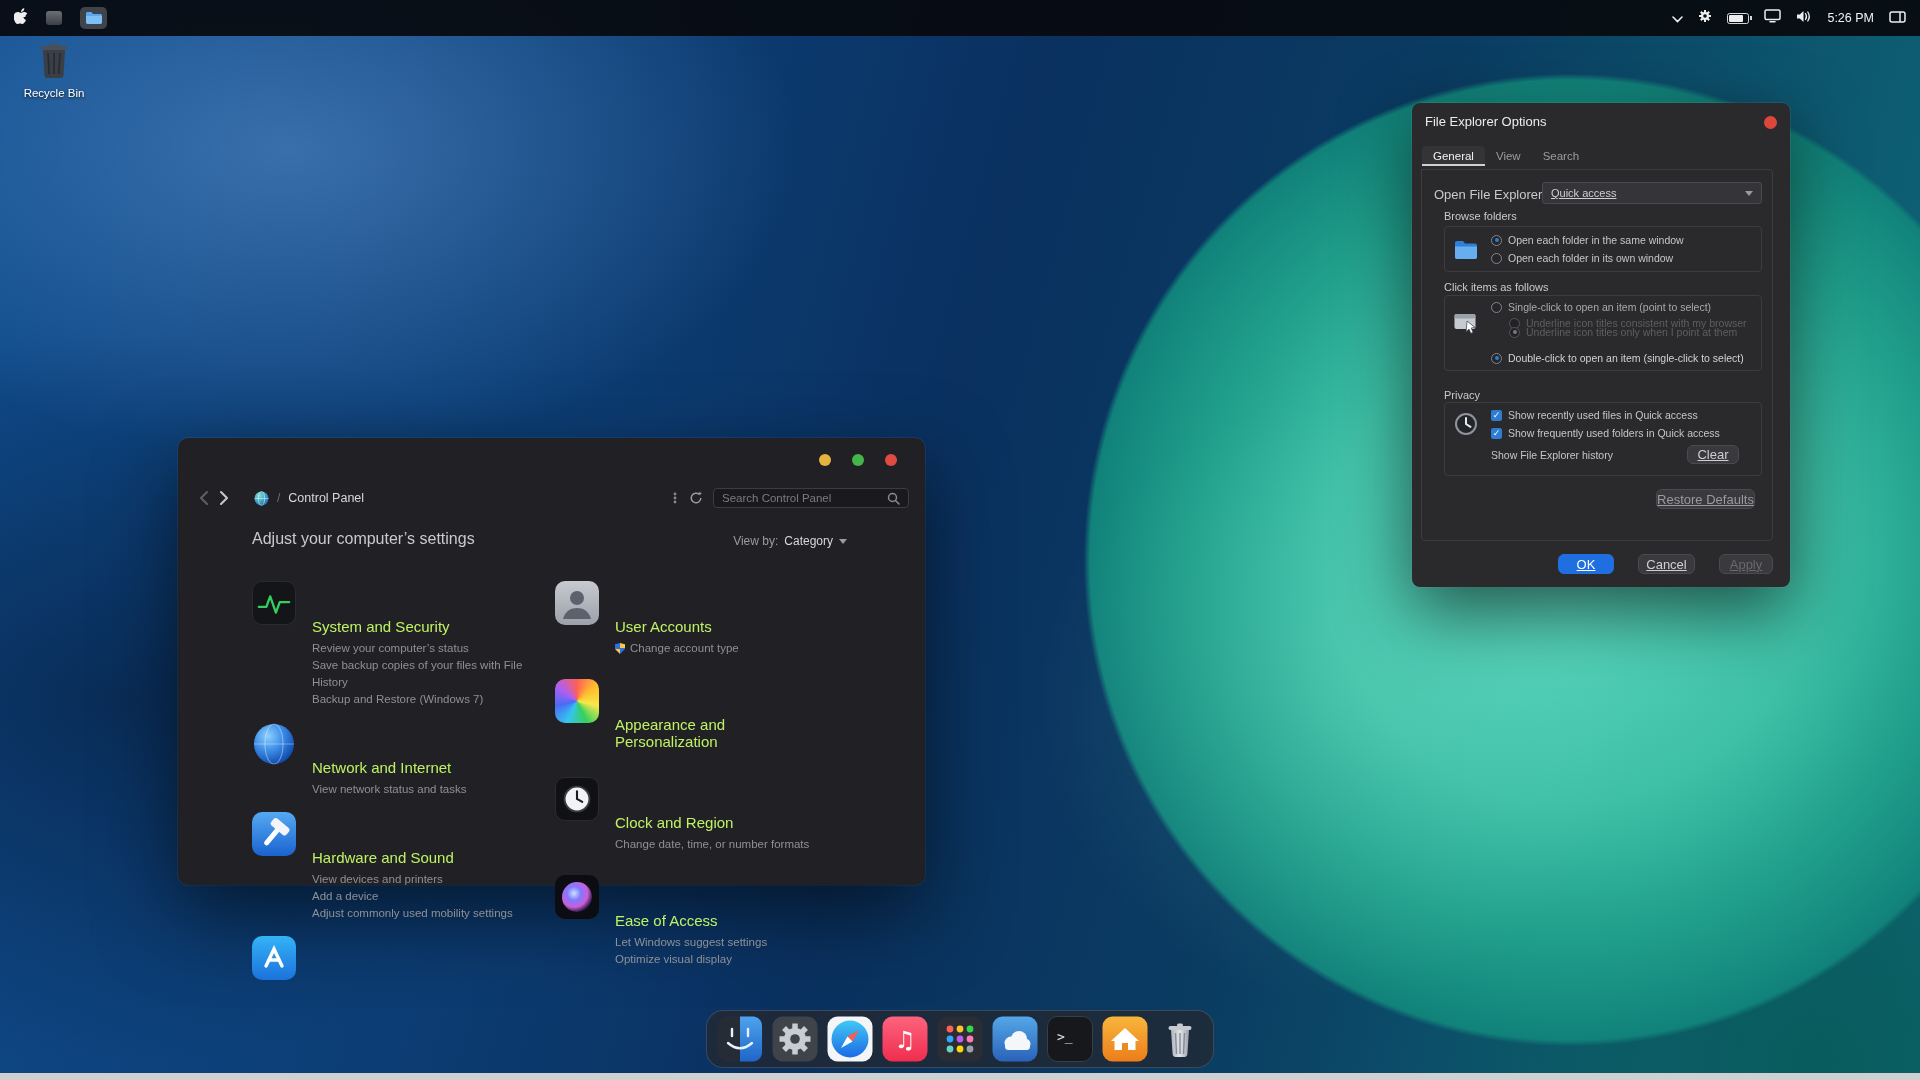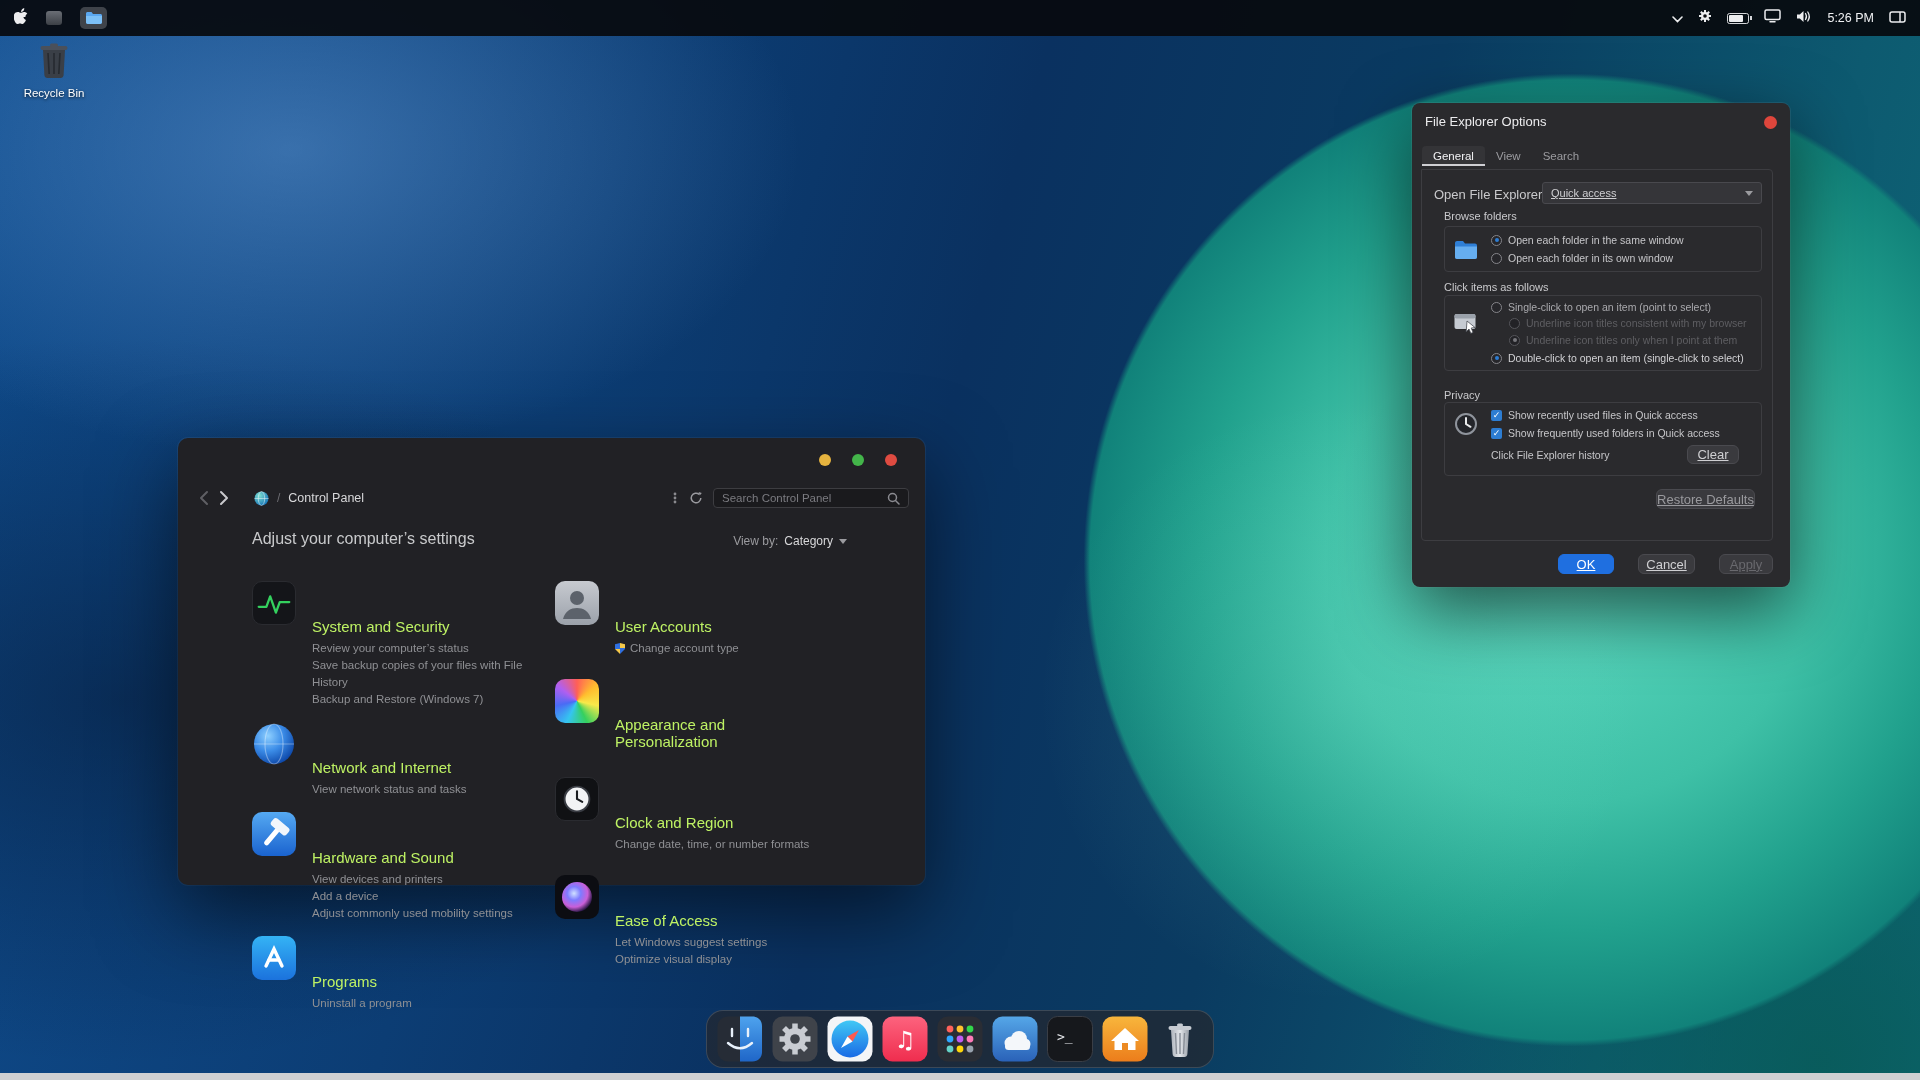--- a/index.html
+++ b/index.html
@@ -326,24 +326,20 @@
 
         <div class="cat">
           <div class="cat-icon ic-prog">
             <svg width="44" height="44" viewBox="0 0 44 44">
                 <g stroke="#fff" stroke-width="3.4" stroke-linecap="round" fill="none">
                   <path d="M14 30 22 13 30 30"></path>
                   <path d="M17 24h10"></path>
                 </g>
               </svg>
           </div>
-          <div class="cat-texts">
-            <a class="cat-title">Programs</a>
-            <a class="cat-link">Uninstall a program</a>
-          </div>
         </div>
       </div>
 
       <div class="col col-right">
 
         <div class="cat">
           <div class="cat-icon ic-user">
             <svg width="44" height="44" viewBox="0 0 44 44">
                 <circle cx="22" cy="17" r="7" fill="#5c626b"></circle>
                 <path d="M8 38c2-8 8-11 14-11s12 3 14 11z" fill="#5c626b"></path>
@@ -444,21 +440,21 @@
             <polygon points="14,11 22,17.5 18.2,18 20,22.4 17.8,23.3 16,19 13.2,21.8" fill="#fff" stroke="#4a4e55" stroke-width="0.8"></polygon>
           </svg>
         <label class="opt-row txt-mid" style="top:5px">
           <span class="radio"></span>
           <span>Single-click to open an item (point to select)</span>
         </label>
         <label class="opt-row indent txt-dim" style="top:21px">
           <span class="radio disabled"></span>
           <span>Underline icon titles consistent with my browser</span>
         </label>
-        <label class="opt-row indent txt-dim" style="top:38px">
+        <label class="opt-row indent txt-dim" style="top:30px">
           <span class="radio disabled on"></span>
           <span>Underline icon titles only when I point at them</span>
         </label>
         <label class="opt-row txt-bright" style="top:56px">
           <span class="radio on"></span>
           <span>Double-click to open an item (single-click to select)</span>
         </label>
       </div>
 
       <span class="fo-section-label sl-privacy">Privacy</span>
@@ -468,21 +464,21 @@
             <path d="M13 7v6l4.5 2.8" stroke="#e8eaec" stroke-width="2" fill="none" stroke-linecap="round"></path>
           </svg>
         <label class="opt-row" style="top:6px">
           <span class="checkbox"></span>
           <span>Show recently used files in Quick access</span>
         </label>
         <label class="opt-row" style="top:24px">
           <span class="checkbox"></span>
           <span>Show frequently used folders in Quick access</span>
         </label>
-        <span class="clear-label">Click File Explorer history</span>
+        <span class="clear-label">Show File Explorer history</span>
         <span class="btn btn-clear">Clear</span>
       </div>
 
       <span class="btn btn-restore">Restore Defaults</span>
     </div>
 
     <span class="btn btn-ok">OK</span>
     <span class="btn btn-cancel">Cancel</span>
     <span class="btn btn-apply">Apply</span>
   </div>

